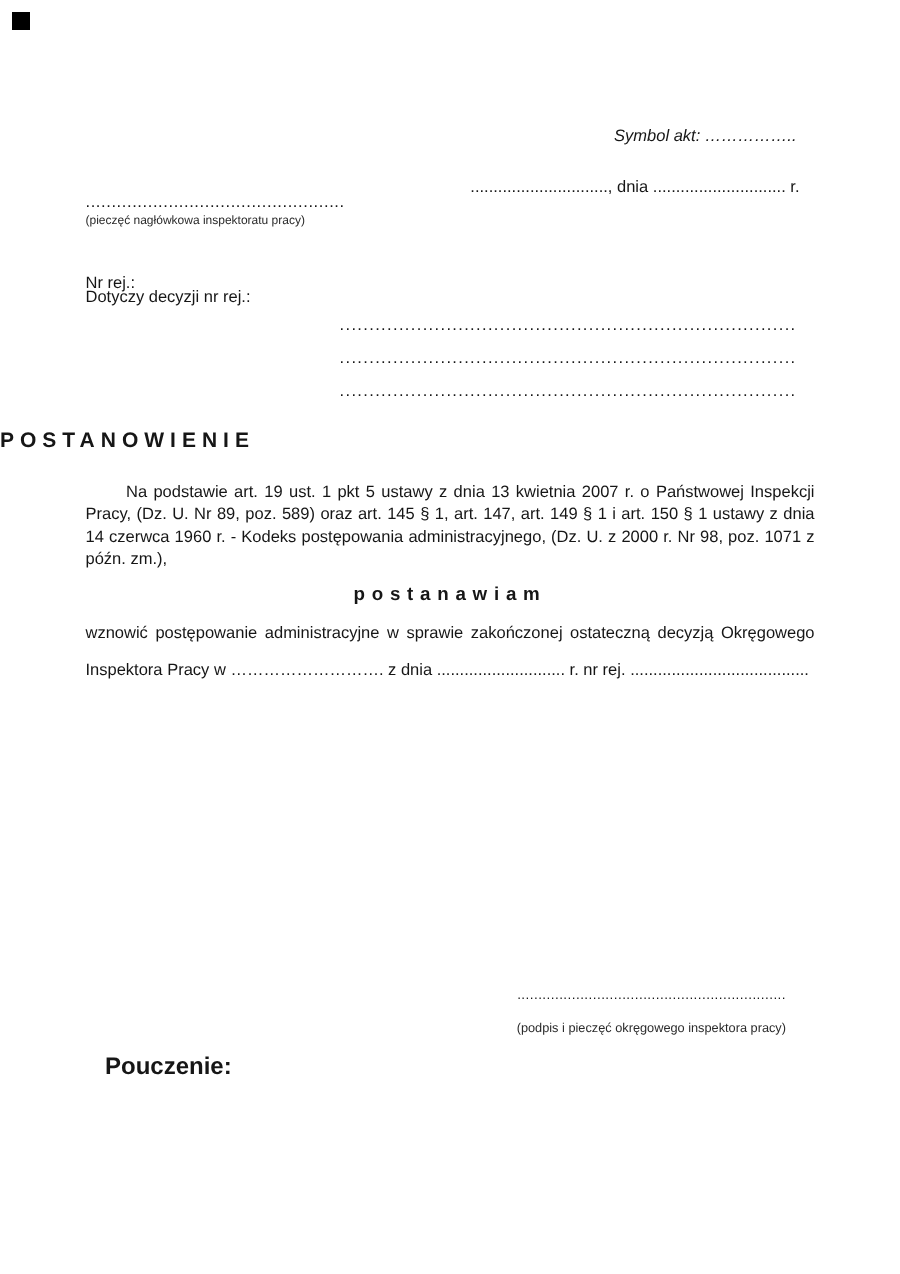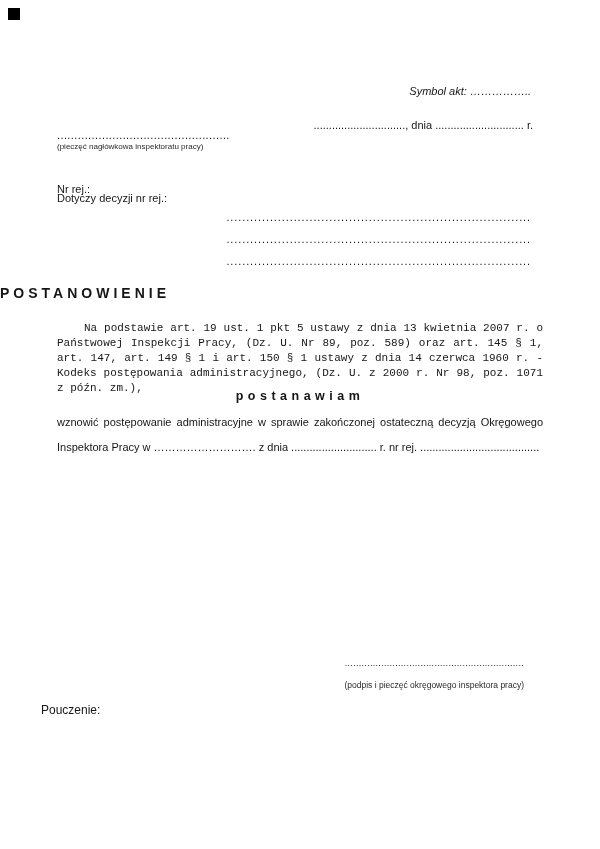--- a/index.html
+++ b/index.html
@@ -45,21 +45,21 @@
   .bl-3 { top: 255px; }
 
   .doc-title {
     top: 285px; left: 0; width: 600px;
     font-size: 14px; font-weight: bold; letter-spacing: 4px;
   }
 
   .legal-para {
     top: 321px; left: 57px; width: 486px;
     font-size: 11px; line-height: 15px;
-    text-align: justify; text-indent: 27px; font-family: Liberation Mono, monospace;
+    text-align: justify; text-indent: 27px;
   }
 
   .decision-heading {
     top: 389px; left: 0; width: 600px;
     text-align: center;
     font-size: 12.5px; font-weight: bold; letter-spacing: 4.5px;
   }
 
   .decision-para {
     top: 410px; left: 57px; width: 486px;
@@ -74,22 +74,22 @@
   }
 
   .signature-block {
     top: 659px; right: 64px; width: 220px;
     text-align: right;
   }
   .signature-dots { font-size: 9px; letter-spacing: 0.3px; line-height: 9px; white-space: nowrap; }
   .signature-caption { font-size: 8.5px; color: #2a2a2a; margin-top: 12px; white-space: nowrap; }
 
   .pouczenie-heading {
-    top: 703px; left: 41px;
-    font-size: 12px; font-weight: normal;
+    top: 703px; left: 70px;
+    font-size: 16px; font-weight: bold;
   }
   .pouczenie-text {
     top: 723px; left: 57px; width: 488px;
     font-size: 10.5px; line-height: 16px;
     text-align: justify;
   }
 </style>
 </head>
 <body>
 

